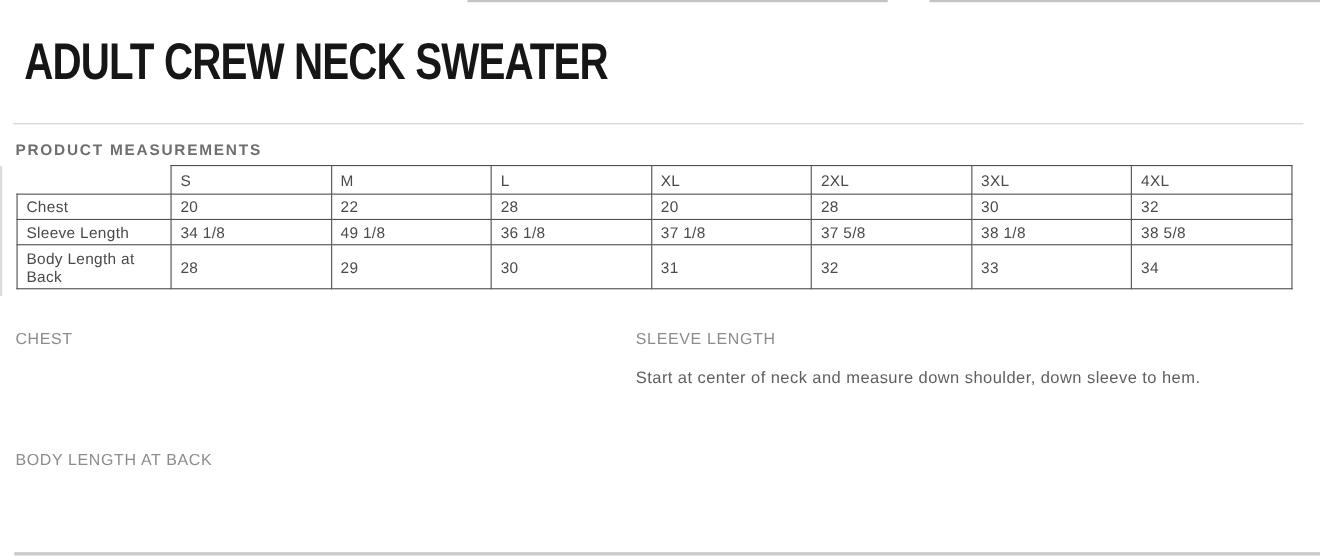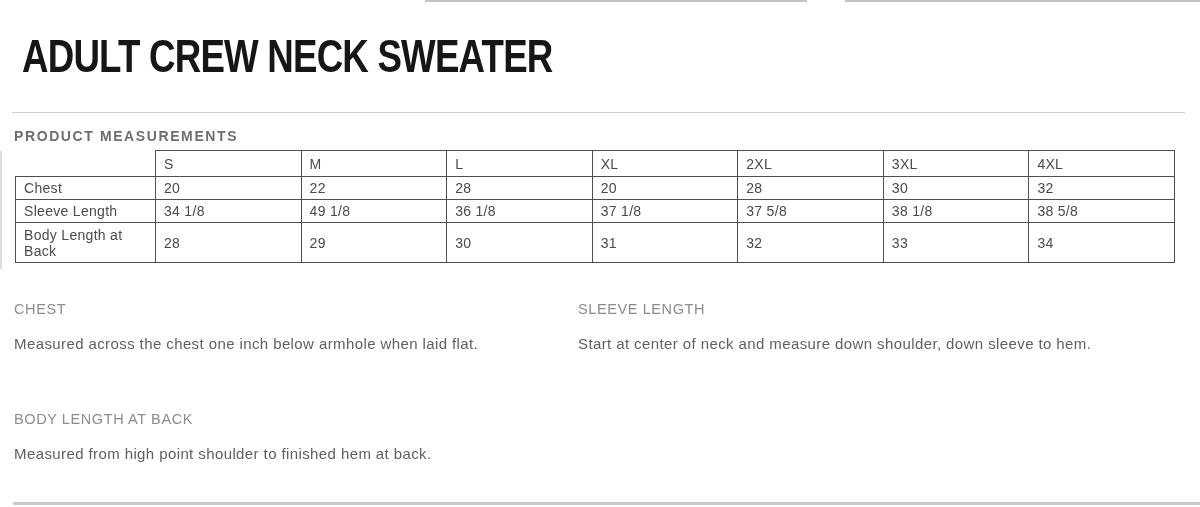--- a/index.html
+++ b/index.html
@@ -124,24 +124,22 @@
       <td>32</td>
       <td>33</td>
       <td>34</td>
     </tr>
   </tbody>
     </table>
 </div>
 
 <div class="desc desc-chest">
   <h3>CHEST</h3>
-  <p>Measured across the chest one inch below armhole when laid flat.</p>
 </div>
 
 <div class="desc desc-sleeve">
   <h3>SLEEVE LENGTH</h3>
   <p>Start at center of neck and measure down shoulder, down sleeve to hem.</p>
 </div>
 
 <div class="desc desc-body">
   <h3>BODY LENGTH AT BACK</h3>
-  <p>Measured from high point shoulder to finished hem at back.</p>
 </div>
 
 </body></html>

